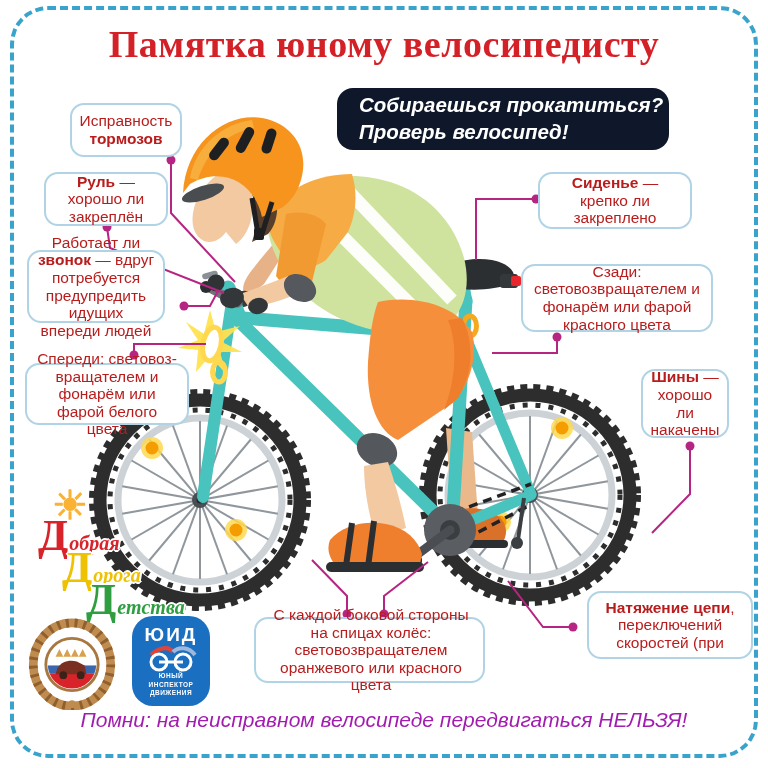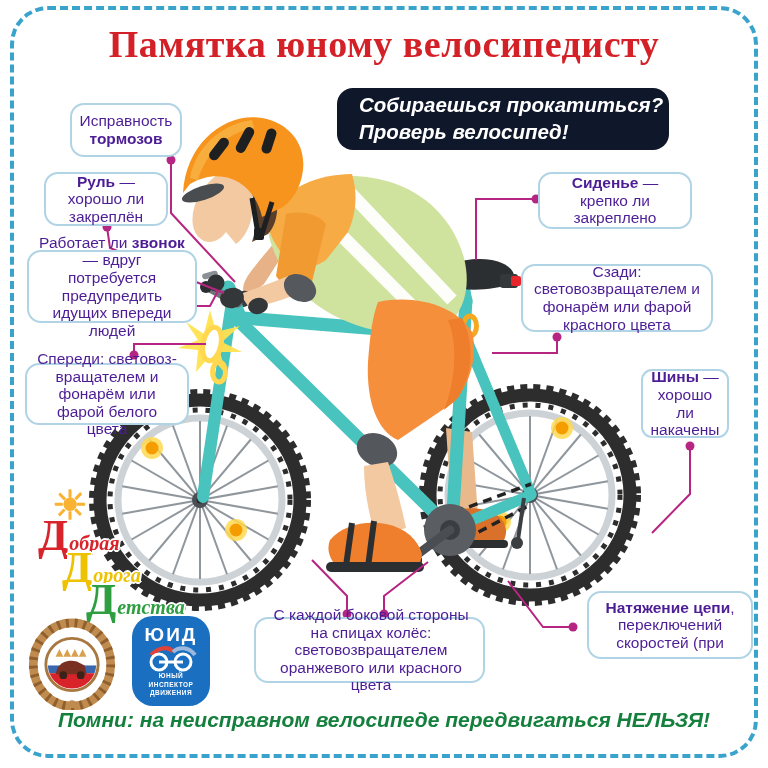--- a/index.html
+++ b/index.html
@@ -8,35 +8,35 @@
   .border-dash{position:absolute;left:10px;top:6px;right:10px;bottom:10px;
                border:4px dashed #3aa3cc;border-radius:38px;z-index:0;pointer-events:none;}
   .title{position:absolute;left:0;top:22px;width:100%;text-align:center;
          font-family:"Liberation Serif",serif;font-weight:bold;font-size:38px;
          color:#d42127;letter-spacing:.5px;z-index:3;}
   .banner{position:absolute;left:337px;top:88px;width:332px;height:62px;
           background:#0f172a;border-radius:16px;color:#fff;z-index:3;
           display:flex;flex-direction:column;justify-content:center;padding-left:22px;
           font-weight:bold;font-style:italic;font-size:20.5px;line-height:1.3;box-sizing:border-box;}
   .co{position:absolute;background:#fff;border:2px solid #b0d4e5;border-radius:14px;
-      color:#4c1d95;font-size:15.5px;line-height:1.14;text-align:center;
+      color:#b91c1c;font-size:15.5px;line-height:1.14;text-align:center;
       display:flex;align-items:center;justify-content:center;padding:4px 8px;
       box-sizing:border-box;z-index:3;}
   .co b{font-weight:bold;}
   .co-brakes{left:70px;top:103px;width:112px;height:54px;}
   .co-handlebar{left:44px;top:172px;width:124px;height:54px;}
-  .co-bell{left:27px;top:250px;width:170px;height:73px;}
+  .co-bell{left:27px;top:250px;width:138px;height:73px;}
   .co-front{left:25px;top:363px;width:164px;height:62px;}
   .co-seat{left:538px;top:172px;width:154px;height:57px;}
   .co-rear{left:521px;top:264px;width:192px;height:68px;}
-  .co-tires{left:641px;top:369px;width:88px;height:69px;border-radius:11px;}
+  .co-tires{left:641px;top:369px;width:88px;height:69px;}
   .co-chain{left:587px;top:591px;width:166px;height:68px;}
   .co-spokes{left:254px;top:617px;width:231px;height:66px;padding-left:11px;}
   .footer{position:absolute;left:0;top:708px;width:100%;text-align:center;
-          font-weight:bold;font-style:italic;font-size:21px;color:#15803d;z-index:3;}
+          font-weight:normal;font-style:italic;font-size:21px;color:#a21caf;z-index:3;}
   svg.layer{position:absolute;left:0;top:0;z-index:1;}
   svg.lines{z-index:2;}
   
   .ddd{position:absolute;left:26px;top:488px;width:160px;height:140px;z-index:4;
        font-family:"Liberation Serif",serif;font-weight:bold;}
   .ddd .sun{position:absolute;left:26px;top:-6px;font-size:40px;color:#f9b233;
             text-shadow:0 0 2px #fff;}
   .ddd-row{position:absolute;white-space:nowrap;}
   .ddd-cap{font-size:44px;line-height:.9;}
   .ddd-rest{font-size:20px;font-style:italic;margin-left:1px;}

